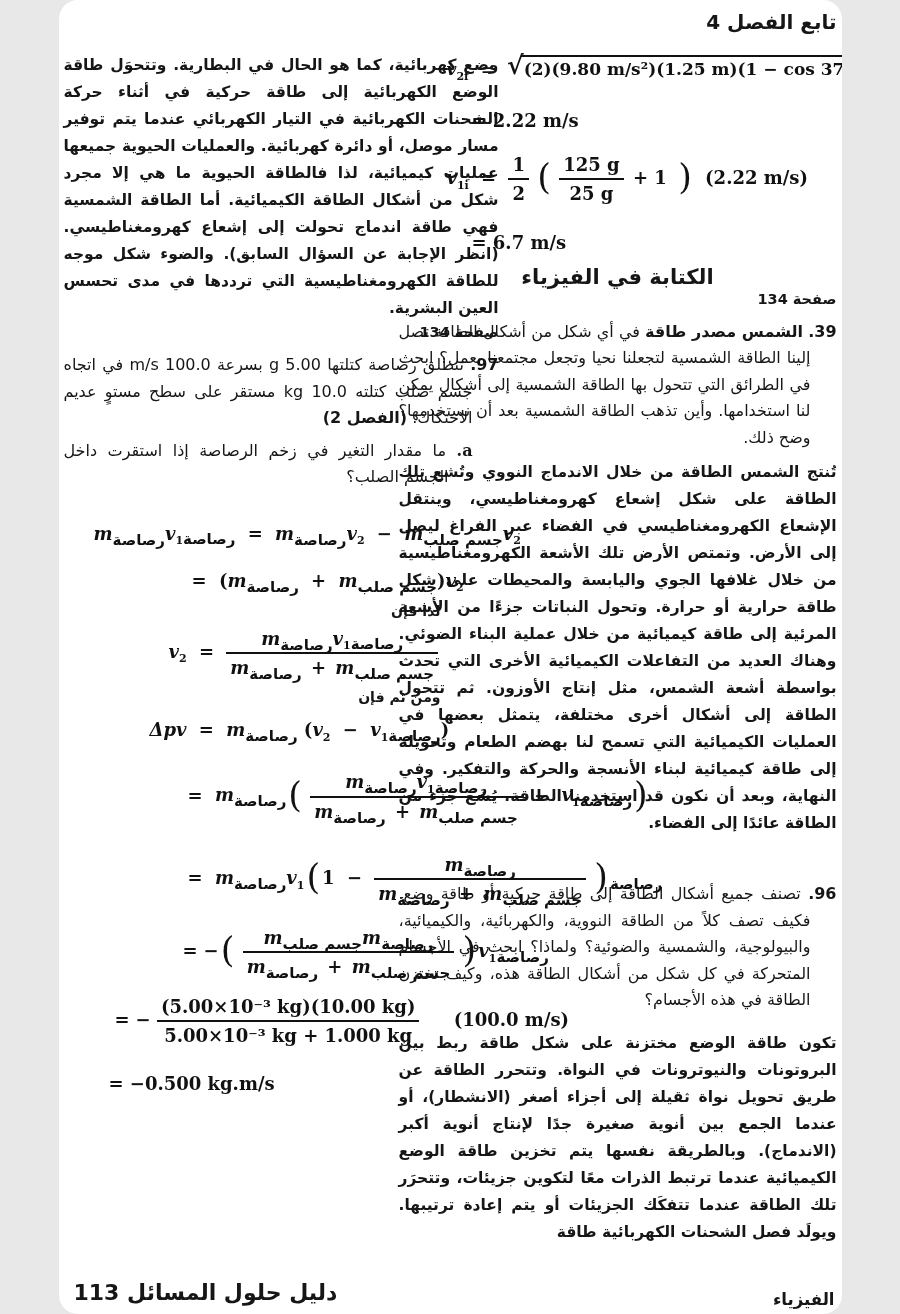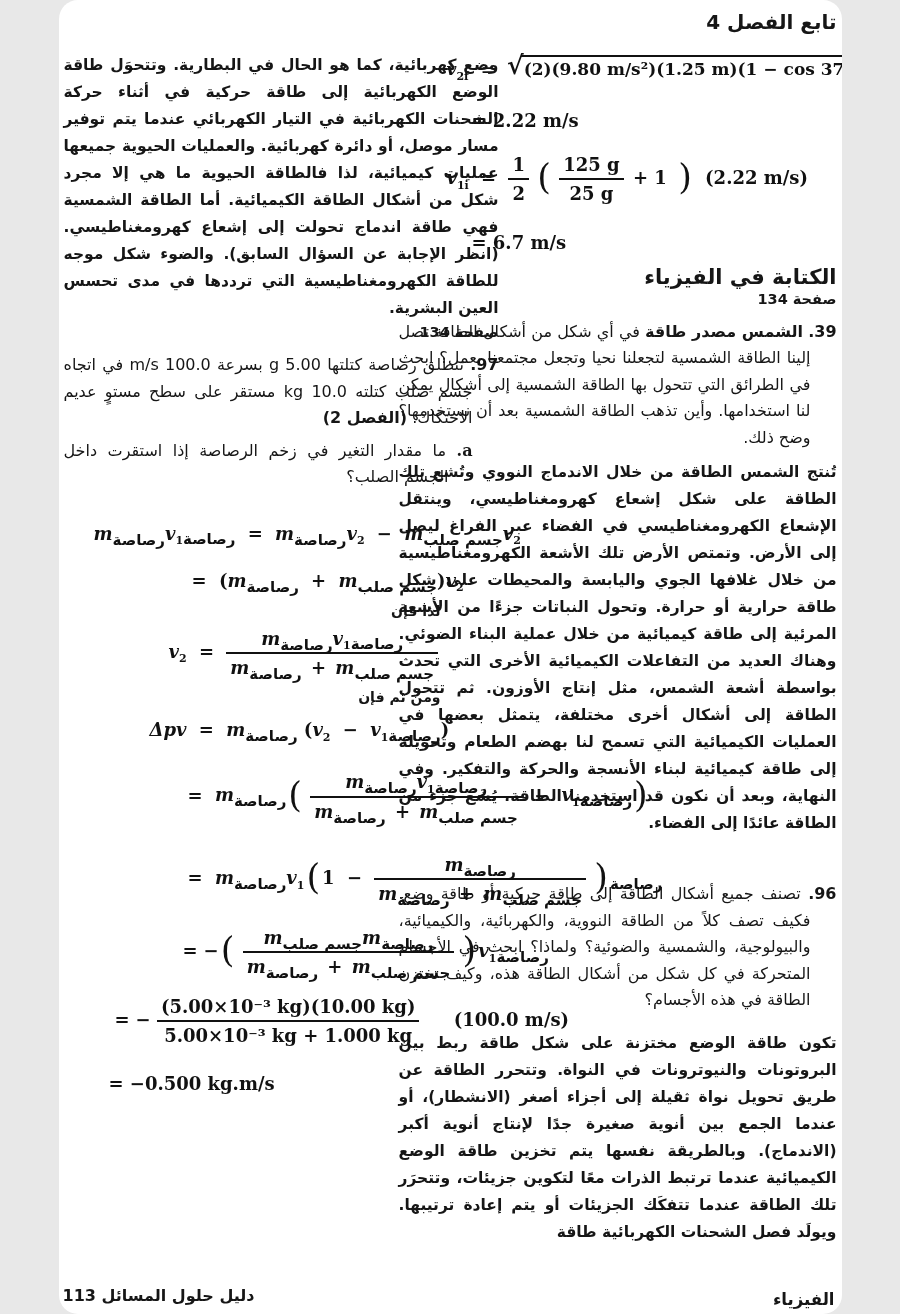--- a/index.html
+++ b/index.html
@@ -36,40 +36,40 @@
   .sqrt .rad{font-size:150%;font-weight:600;vertical-align:4%;margin-right:-3px;}
   .sqrt .arg{border-top:2.5px solid #111;padding:2px 3px 0;display:inline-block;}
   .eqlabel{font-weight:bold;font-size:14px;text-align:right;margin:12px 58px 0 0;}
   .tail{margin-left:28px;}
   .tail2{margin-left:5px;}
   
   .r1{margin:16px 0 0 48px;font-size:17px;}
   .r2{margin:30px 0 0 73px;}
   .r3{margin:22px 0 0 48px;}
   .r4{margin:26px 0 0 73px;}
-  .wheading{margin-top:12px;}
+  .wheading{margin-top:12px;text-align:center;}
   .q95{margin-top:12px;}
   .a95{margin-top:8px;}
   .q96{margin-top:44px;}
   .a96{margin-top:16px;}
   .acont{margin-top:52px;}
   .rheading{margin-top:26px;}
   .q97{margin-top:12px;}
   .q97a{margin-top:6px;}
   .e1{margin:32px 0 0 30px;}
   .e2{margin:26px 0 0 122px;}
   .e3{margin:8px 0 0 105px;}
   .e4{margin:14px 0 0 86px;}
   .e5{margin:30px 0 0 118px;}
   .e6{margin:30px 0 0 118px;}
   .e7{margin:20px 0 0 113px;}
   .e8{margin:16px 0 0 45px;}
   .e9{margin:26px 0 0 45px;}
   .lab2{margin-top:10px;}
-  .footL{position:absolute;left:4px;bottom:9px;font-weight:bold;font-size:16px;}
+  .footL{position:absolute;left:15px;bottom:9px;font-weight:bold;font-size:22px;}
   .footR{position:absolute;right:7px;bottom:5px;font-weight:bold;font-size:16.5px;}
 </style>
 </head>
 <body>
 
 <div class="page">
 
   <div class="col colR">
 
     <div class="chapt">تابع الفصل 4</div>

